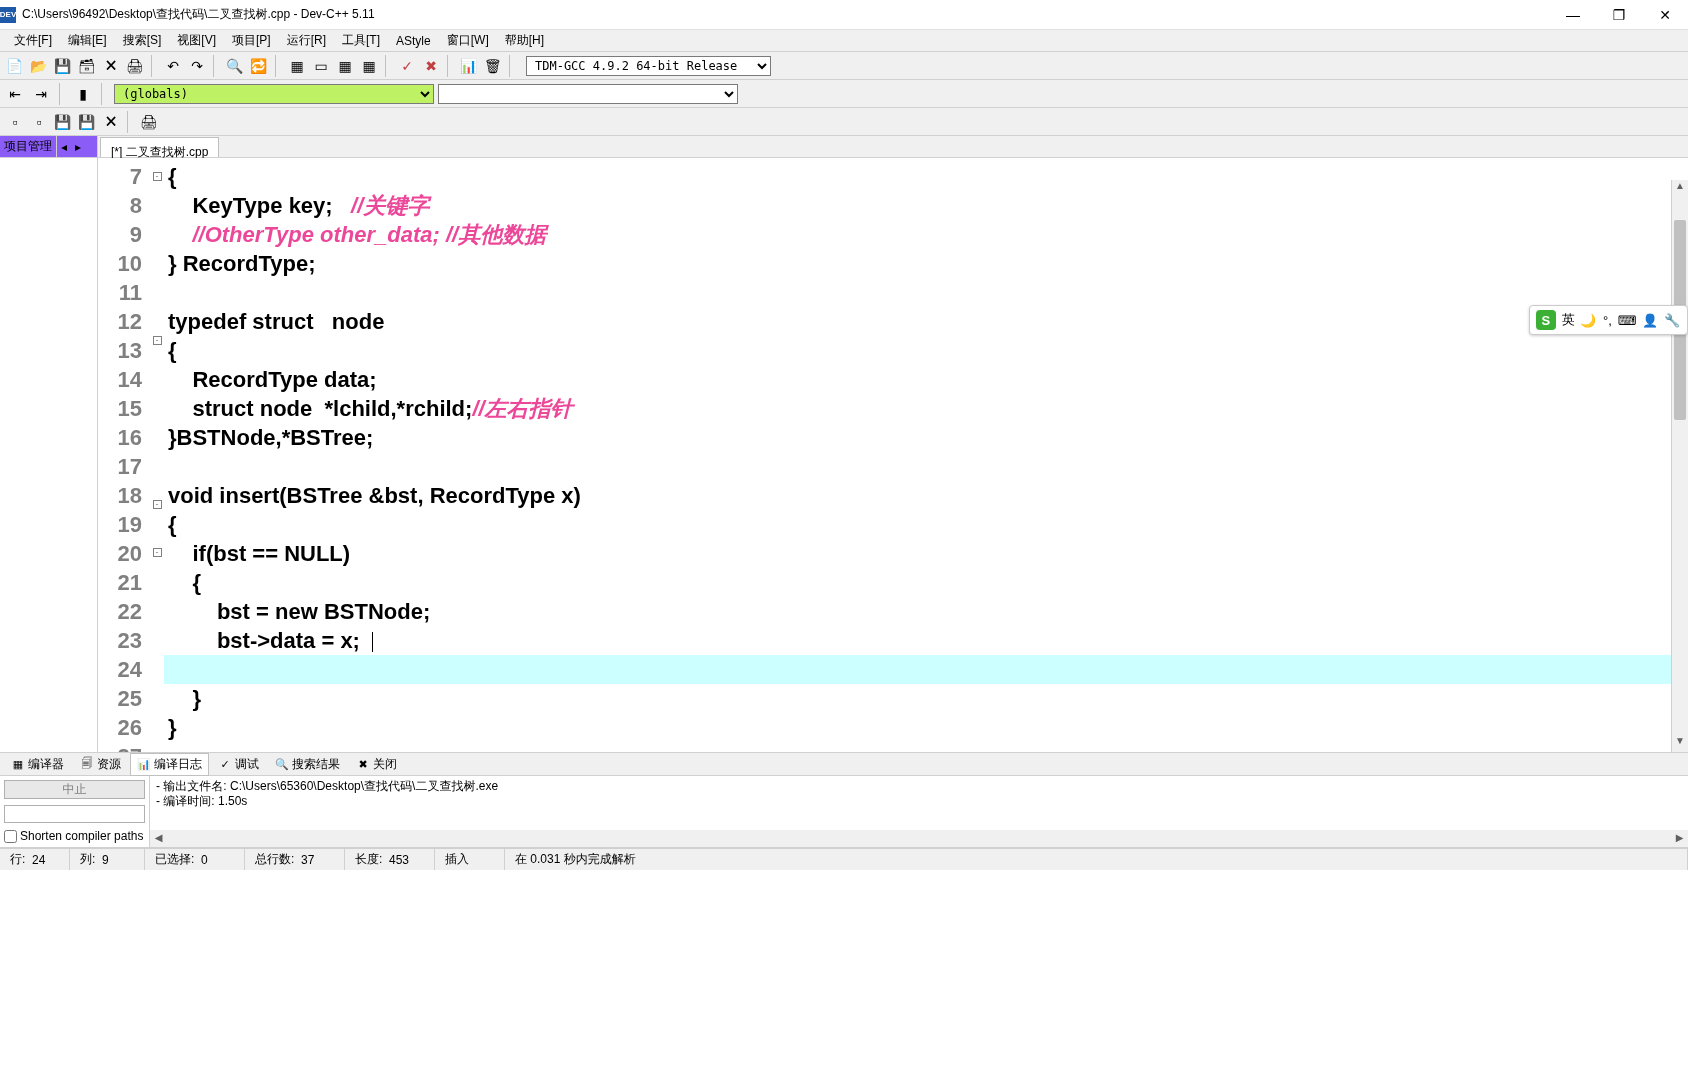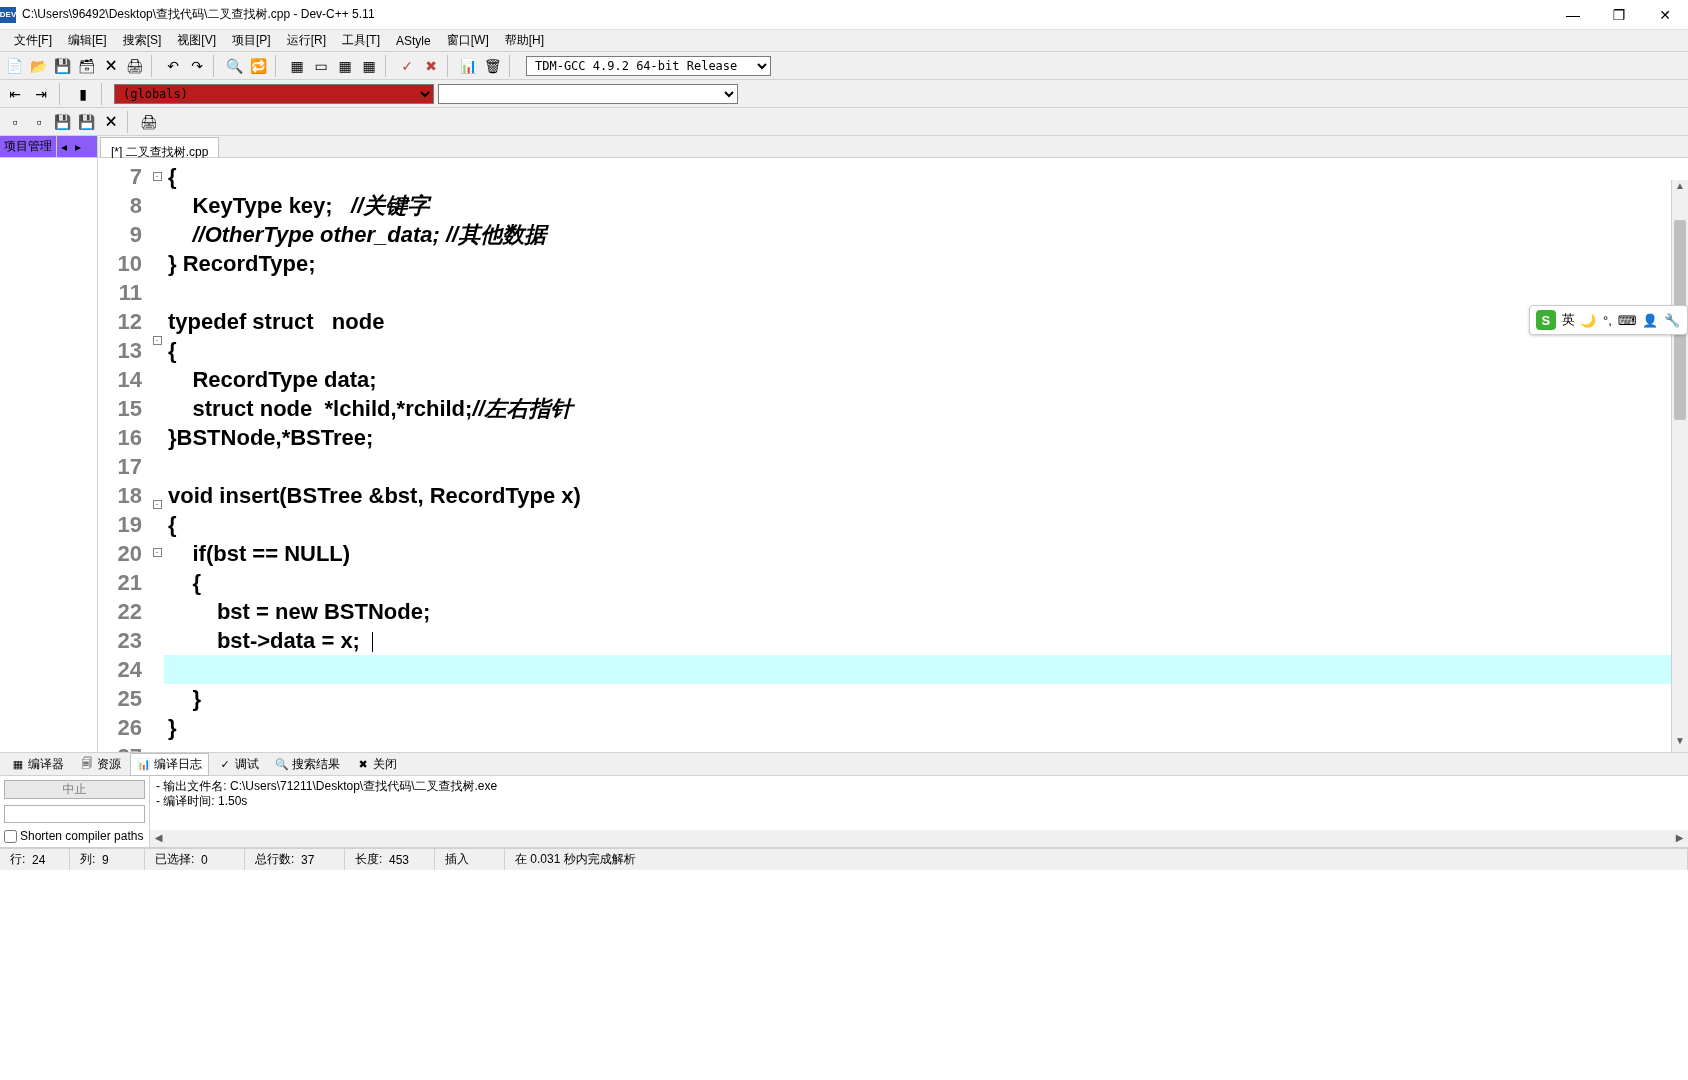--- a/index.html
+++ b/index.html
@@ -9,41 +9,41 @@
 .titlebar .title { flex:1; font-size:12px; color:#000; }
 .win-controls { display:flex; gap:0; }
 .win-controls div { width:46px; height:30px; display:flex; align-items:center; justify-content:center; font-size:14px; cursor:pointer; }
 .menubar { height:22px; display:flex; align-items:center; padding:4px 6px; background:#f0f0f0; border-bottom:1px solid #d0d0d0; }
 .menubar span { padding:2px 8px; font-size:12px; cursor:pointer; }
 .toolbar { height:28px; display:flex; align-items:center; padding:2px 4px; background:#f0f0f0; border-bottom:1px solid #d0d0d0; gap:2px; }
 .tbtn { width:22px;height:22px;display:flex;align-items:center;justify-content:center;border:1px solid transparent;cursor:pointer;font-size:14px; }
 .tsep { width:6px;height:22px;border-left:1px solid #c0c0c0;margin:0 3px; }
 .compiler-sel { height:20px; border:1px solid #7a7a7a; background:#fff; font-family:monospace; font-size:12px; padding:1px 16px 1px 4px; margin-left:6px; }
 .toolbar2 { height:28px; display:flex; align-items:center; padding:2px 4px; background:#f0f0f0; border-bottom:1px solid #d0d0d0; gap:4px; }
-.globals-sel { height:20px; width:320px; border:1px solid #7a7a7a; background:#b91c1c; font-size:12px; padding:1px 4px; font-family:monospace;}
+.globals-sel { height:20px; width:320px; border:1px solid #7a7a7a; background:#bef264; font-size:12px; padding:1px 4px; font-family:monospace;}
 .func-sel { height:20px; width:300px; border:1px solid #7a7a7a; background:#fff; }
 .toolbar3 { height:28px; display:flex; align-items:center; padding:2px 4px; background:#f0f0f0; border-bottom:1px solid #d0d0d0; gap:2px; }
 .main { display:flex; height:616px; }
 .sidebar { width:98px; border-right:1px solid #d0d0d0; background:#fff; display:flex; flex-direction:column;}
 .side-tabs { display:flex; align-items:center; height:22px; border-bottom:1px solid #d0d0d0; background:#8b5cf6; font-size:12px;}
 .side-tabs .st { padding:2px 4px; border-right:1px solid #d0d0d0;}
 .side-tabs .navbtn { width:14px;text-align:center;cursor:pointer;}
 .editor-area { flex:1; display:flex; flex-direction:column; }
 .file-tabs { height:22px; display:flex; background:#f0f0f0; border-bottom:1px solid #d0d0d0; }
 .file-tab { padding:6px 10px; background:#fff; border:1px solid #c0c0c0; border-bottom:none; font-size:12px; margin-top:1px; margin-left:2px;}
 .code-wrap { flex:1; display:flex; background:#fff; overflow:hidden; position:relative;}
 .gutter { width:52px; text-align:right; padding-right:8px; font-family:Consolas,monospace; font-size:22px; font-weight:bold; color:#808080; line-height:29px; padding-top:4px; background:#fff;}
 .fold { width:14px; font-family:Consolas,monospace; font-size:12px; line-height:29px; padding-top:4px; color:#808080; text-align:center;}
 .fold .fm { border:1px solid #808080; width:9px;height:9px;line-height:7px;font-size:9px;margin:10px auto 0;}
 .code { flex:1; font-family:Consolas,"Courier New",monospace; font-size:22px; line-height:29px; padding-top:4px; white-space:pre; font-weight:bold;}
 .code .line { height:29px; padding-left:4px;}
 .code .hl { background:#ccffff; }
 .kw { color:#000; font-weight:bold; }
 .pl { color:#000; }
-.cm { color:#000000; font-style:italic; }
+.cm { color:#ec4899; font-style:italic; }
 .scroll-v { position:absolute; right:0; top:22px; bottom:0; width:17px; background:#f0f0f0; border-left:1px solid #d0d0d0;}
 .scroll-v .thumb { position:absolute; left:2px; right:2px; top:40px; height:200px; background:#c0c0c0; border-radius:2px;}
 .scroll-v .arr { position:absolute; left:0;right:0;height:17px;text-align:center;font-size:10px;color:#606060;}
 .bottom-tabs { height:24px; display:flex; align-items:center; background:#f0f0f0; border-top:1px solid #d0d0d0; border-bottom:1px solid #d0d0d0; padding:0 4px; gap:2px; font-size:12px;}
 .btab { display:flex; align-items:center; gap:3px; padding:2px 6px; border:1px solid transparent; cursor:pointer;}
 .btab.active { background:#fff; border:1px solid #c0c0c0;}
 .btab .bi { width:14px;height:14px;display:inline-flex;align-items:center;justify-content:center;font-size:11px;}
 .output-panel { height:72px; display:flex; border-bottom:1px solid #d0d0d0;}
 .out-left { width:150px; border-right:1px solid #d0d0d0; padding:4px; display:flex; flex-direction:column; gap:6px;}
 .out-left button { height:22px; background:#e8e8e8; border:1px solid #b0b0b0; color:#808080; font-size:12px;}
@@ -230,21 +230,21 @@
 <div class="output-panel">
   <div class="out-left">
     <button>中止</button>
     <div style="height:20px;border:1px solid #b0b0b0;background:#fff"></div>
     <label>
         <input type="checkbox" style=""> 
         <span>Shorten compiler paths</span>
       </label>
   </div>
   <div class="out-right" id="outlines">
-      <div>- 输出文件名: C:\Users\71211\Desktop\查找代码\二叉查找树.exe</div>
+      <div>- 输出文件名: C:\Users\65360\Desktop\查找代码\二叉查找树.exe</div>
       <div>- 编译时间: 1.50s</div>
       <div class="hscroll">
       <div class="arr" style="left:0">◀</div>
       <div class="arr" style="right:0">▶</div>
     </div>
     </div>
 </div>
 
 <div class="statusbar">
   <div class="cell" style="width:70px"><span>行:</span>&nbsp;&nbsp;<span>24</span></div>

